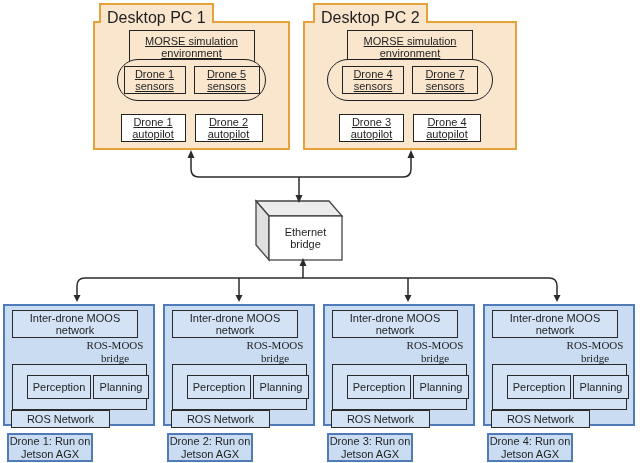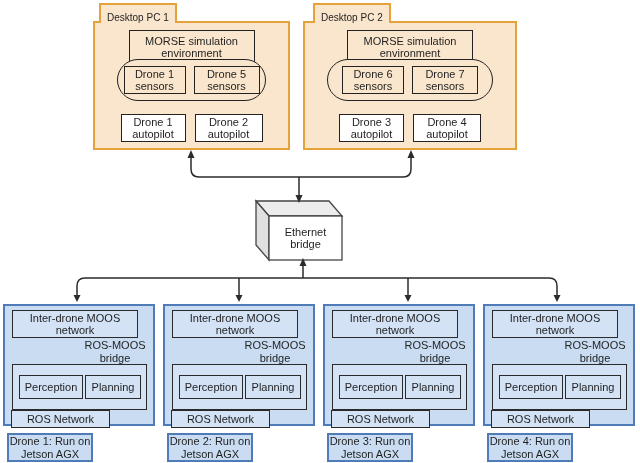--- a/index.html
+++ b/index.html
@@ -9,25 +9,25 @@
   }
   html,body{margin:0;padding:0;background:#fff;}
   .canvas{position:relative;width:640px;height:463px;background:#fff;overflow:hidden;
           font-family:"Liberation Sans",sans-serif;color:var(--ink);font-size:11px;line-height:12.5px;}
   .abs{position:absolute;}
   svg.connectors{position:absolute;left:0;top:0;width:640px;height:463px;pointer-events:none;}
 
   
   .pc-box{position:absolute;top:21px;height:129px;box-sizing:border-box;
           border:2px solid var(--orange-border);background:var(--orange-fill);
-          display:flex;flex-direction:column;align-items:center;}
+          display:flex;flex-direction:column;align-items:center;text-decoration:underline;}
   .pc1-box{left:93px;width:197px;} .pc2-box{left:303px;width:214px;}
   .pc-tab{position:absolute;top:3px;height:20px;box-sizing:border-box;
           border:2px solid var(--orange-border);border-bottom:none;background:var(--orange-fill);
-          padding:11px 6px 3px 6px;font-size:10px;display:flex;align-items:center;}
+          padding:11px 6px 3px 6px;font-size:16px;display:flex;align-items:center;}
   .pc1-tab{left:99px;} .pc2-tab{left:313px;}
   .morse{margin-top:7px;width:126px;height:34px;box-sizing:border-box;border:1.5px solid #222;
          background:var(--orange-fill);display:flex;align-items:center;justify-content:center;
          text-align:center;flex-shrink:0;}
   .sensor-round{margin-top:-5px;align-self:stretch;margin-left:22px;margin-right:22px;height:42px;
          box-sizing:border-box;border:1.5px solid #222;border-radius:21px;background:var(--orange-fill);
          display:flex;justify-content:center;gap:8px;padding-top:6px;flex-shrink:0;}
   .sbox{height:28px;box-sizing:border-box;border:1.5px solid #222;background:var(--orange-fill);
         display:flex;align-items:center;justify-content:center;text-align:center;}
   .sbox.s1{width:62px;} .sbox.s2{width:66px;}
@@ -40,25 +40,25 @@
   .switch-label{left:269px;top:216px;width:73px;height:44px;display:flex;align-items:center;
         justify-content:center;text-align:center;}
 
   
   .dg{position:absolute;top:304px;width:152px;height:122px;box-sizing:border-box;
       border:2px solid var(--blue-border);background:var(--blue-fill);}
   .dg1{left:3px;} .dg2{left:163px;} .dg3{left:323px;} .dg4{left:483px;}
   .inet{position:absolute;left:7px;top:4px;width:126px;height:28px;box-sizing:border-box;
         border:1.5px solid #2a2a2a;background:var(--blue-inner);display:flex;align-items:center;
         justify-content:center;text-align:center;}
-  .bridge-label{position:absolute;left:74px;top:33px;width:72px;text-align:center;}
+  .bridge-label{position:absolute;left:74px;top:33px;width:72px;text-align:center;font-family:Liberation Serif, serif;}
   .ros-group{position:absolute;left:7px;top:58px;width:135px;height:46px;box-sizing:border-box;
         border:1.5px solid #2a2a2a;background:var(--blue-inner);}
   .module{position:absolute;top:10px;height:24px;box-sizing:border-box;border:1.5px solid #2a2a2a;
-        background:var(--blue-inner);display:flex;align-items:center;justify-content:center;}
+        background:var(--blue-inner);display:flex;align-items:center;justify-content:center;margin-left:8px;}
   .module.m1{left:6px;width:64px;} .module.m2{left:72px;width:56px;}
   .ros-label{position:absolute;left:6px;top:104px;width:99px;height:18px;box-sizing:border-box;
         border:1.5px solid #2a2a2a;background:var(--blue-inner);display:flex;align-items:center;
         justify-content:center;}
   .caption{position:absolute;top:433px;width:86px;height:29px;box-sizing:border-box;
         border:2px solid var(--blue-border);background:var(--blue-fill);display:flex;align-items:center;
         justify-content:center;text-align:center;}
   .cap1{left:7px;} .cap2{left:167px;} .cap3{left:327px;} .cap4{left:487px;}
 </style>
 </head>
@@ -133,21 +133,21 @@
     <div class="auto-row">
       <div class="abox a1">Drone 1 autopilot</div>
       <div class="abox a2">Drone 2 autopilot</div>
     </div>
   </div>
   <div class="pc-tab pc1-tab">Desktop PC 1</div>
 
   <div class="pc-box pc2-box">
     <div class="morse">MORSE simulation environment</div>
     <div class="sensor-round">
-      <div class="sbox s1">Drone 6 sensors</div>
+      <div class="sbox s1">Drone 4 sensors</div>
       <div class="sbox s2">Drone 7 sensors</div>
     </div>
     <div class="auto-row">
       <div class="abox a1">Drone 3 autopilot</div>
       <div class="abox a2">Drone 4 autopilot</div>
     </div>
   </div>
   <div class="pc-tab pc2-tab">Desktop PC 2</div>
 
   <div class="abs switch-label">Ethernet bridge</div>

